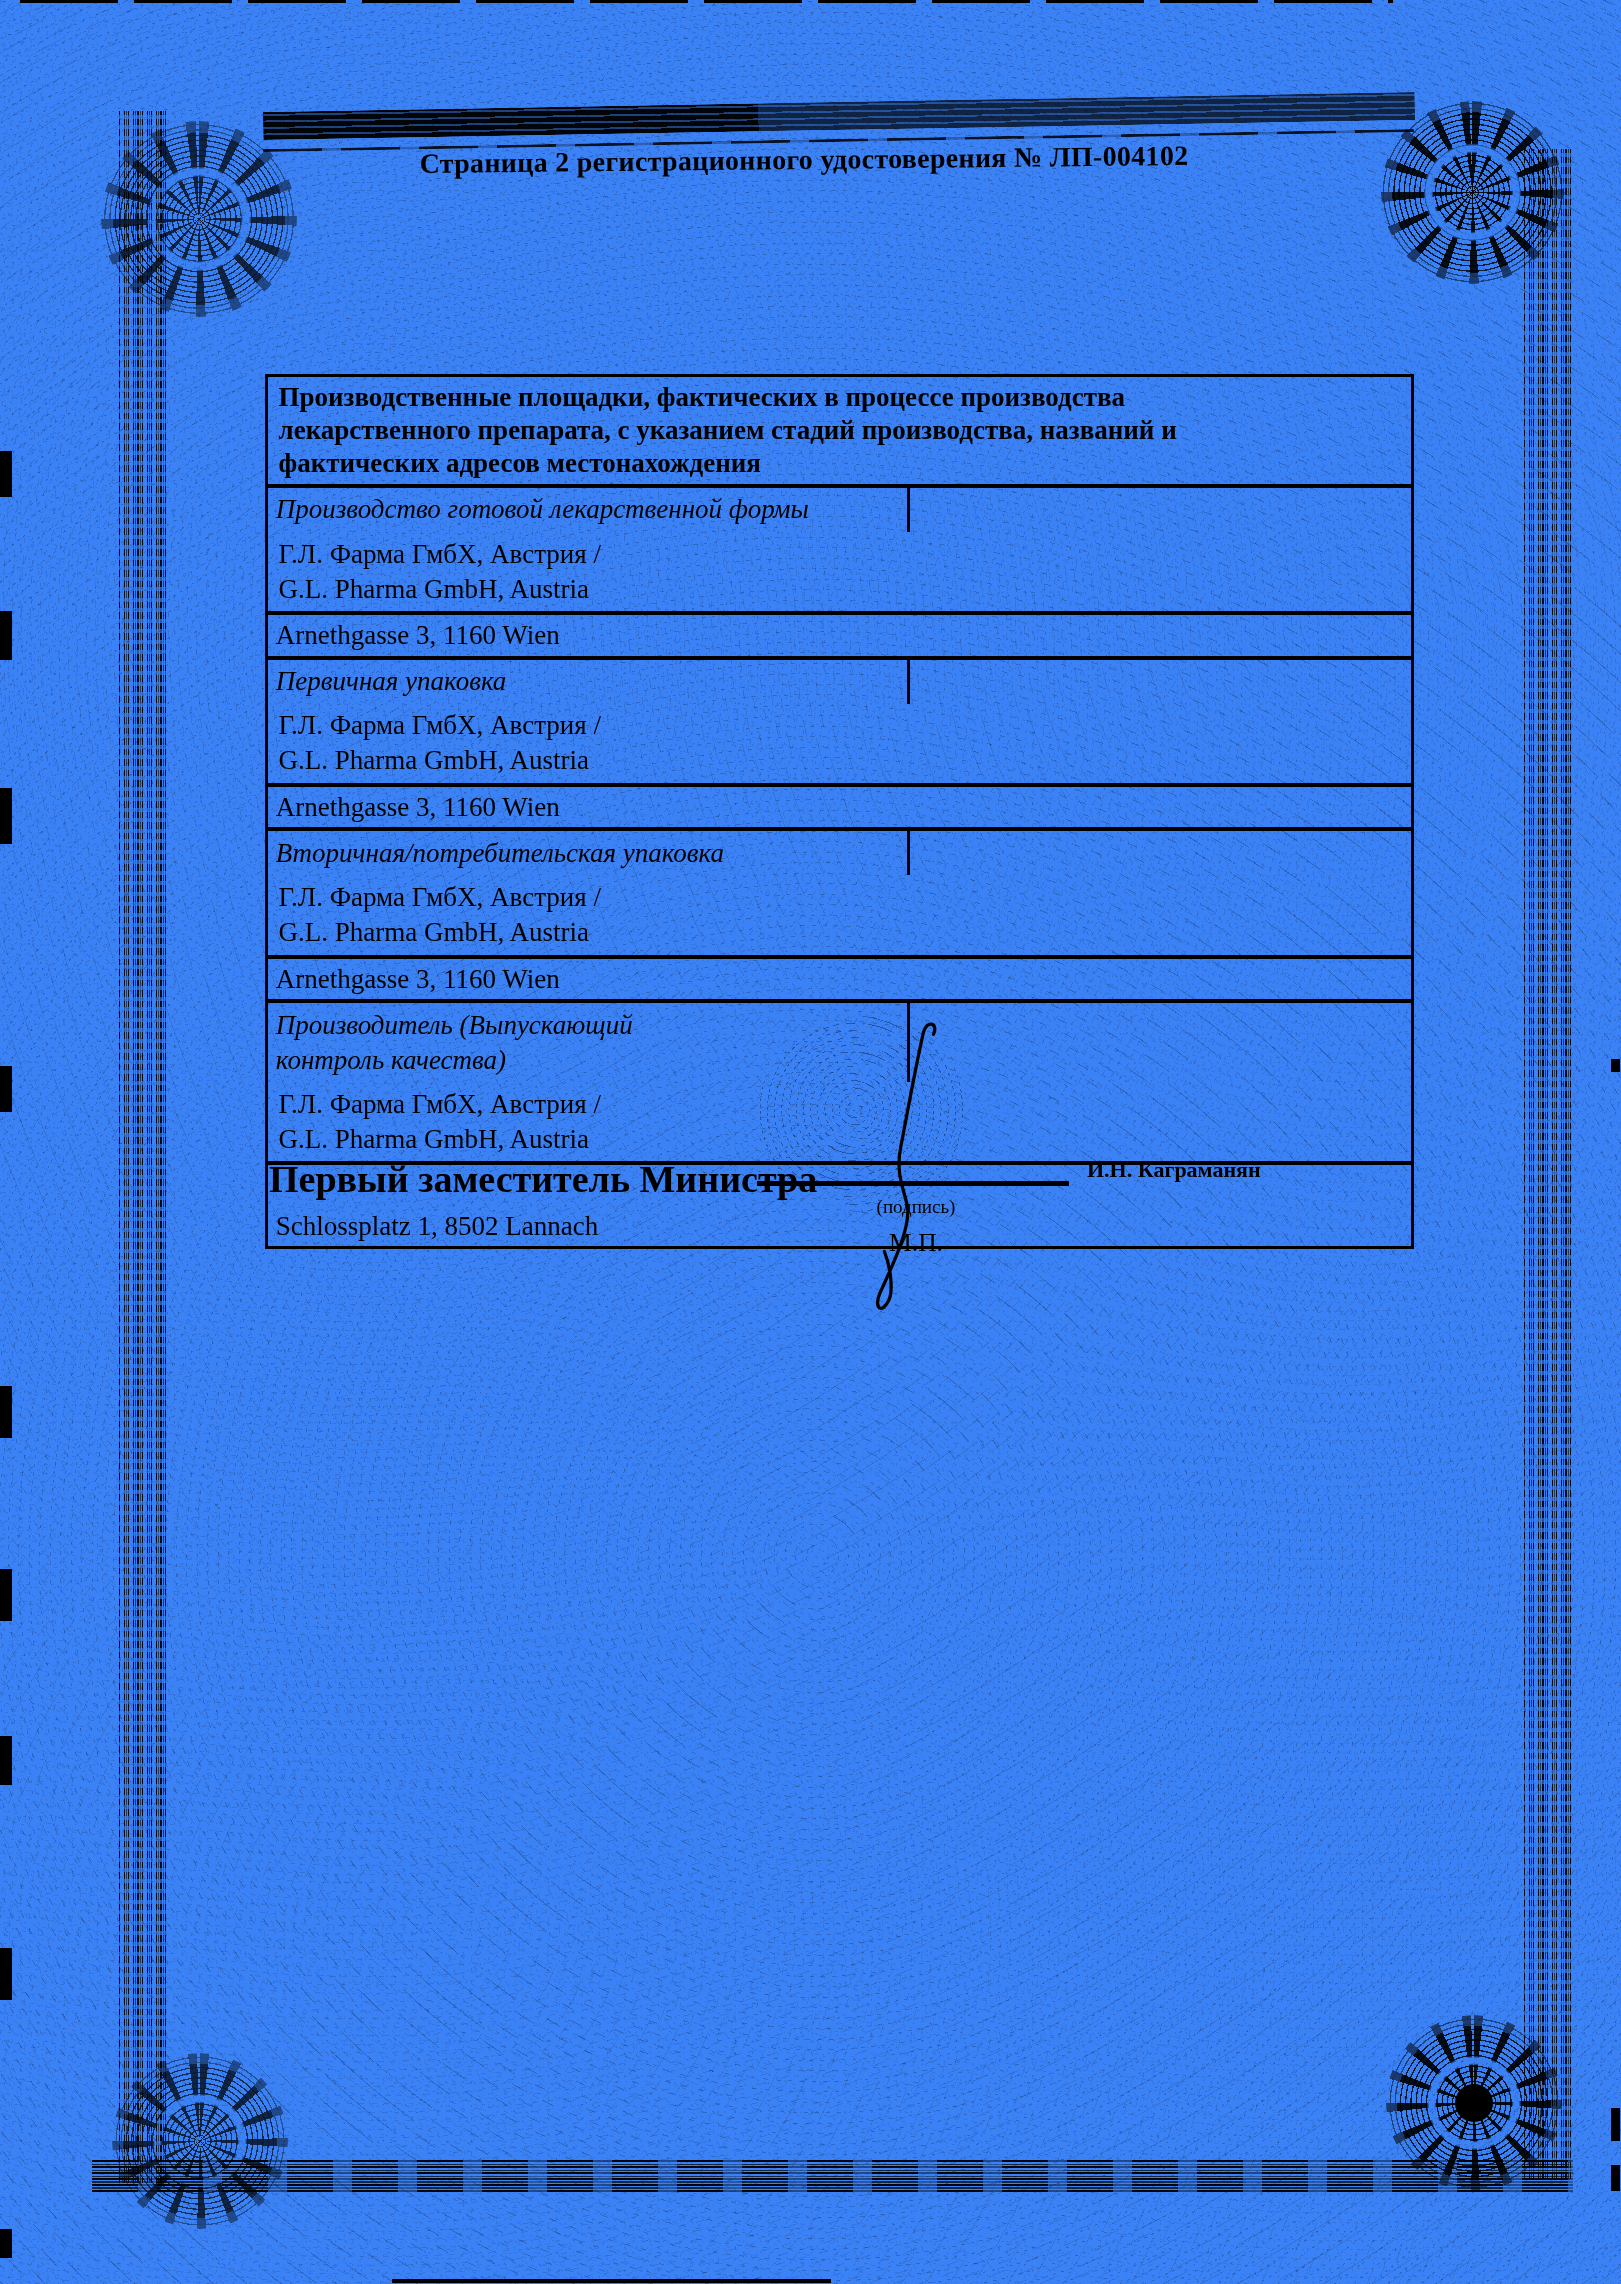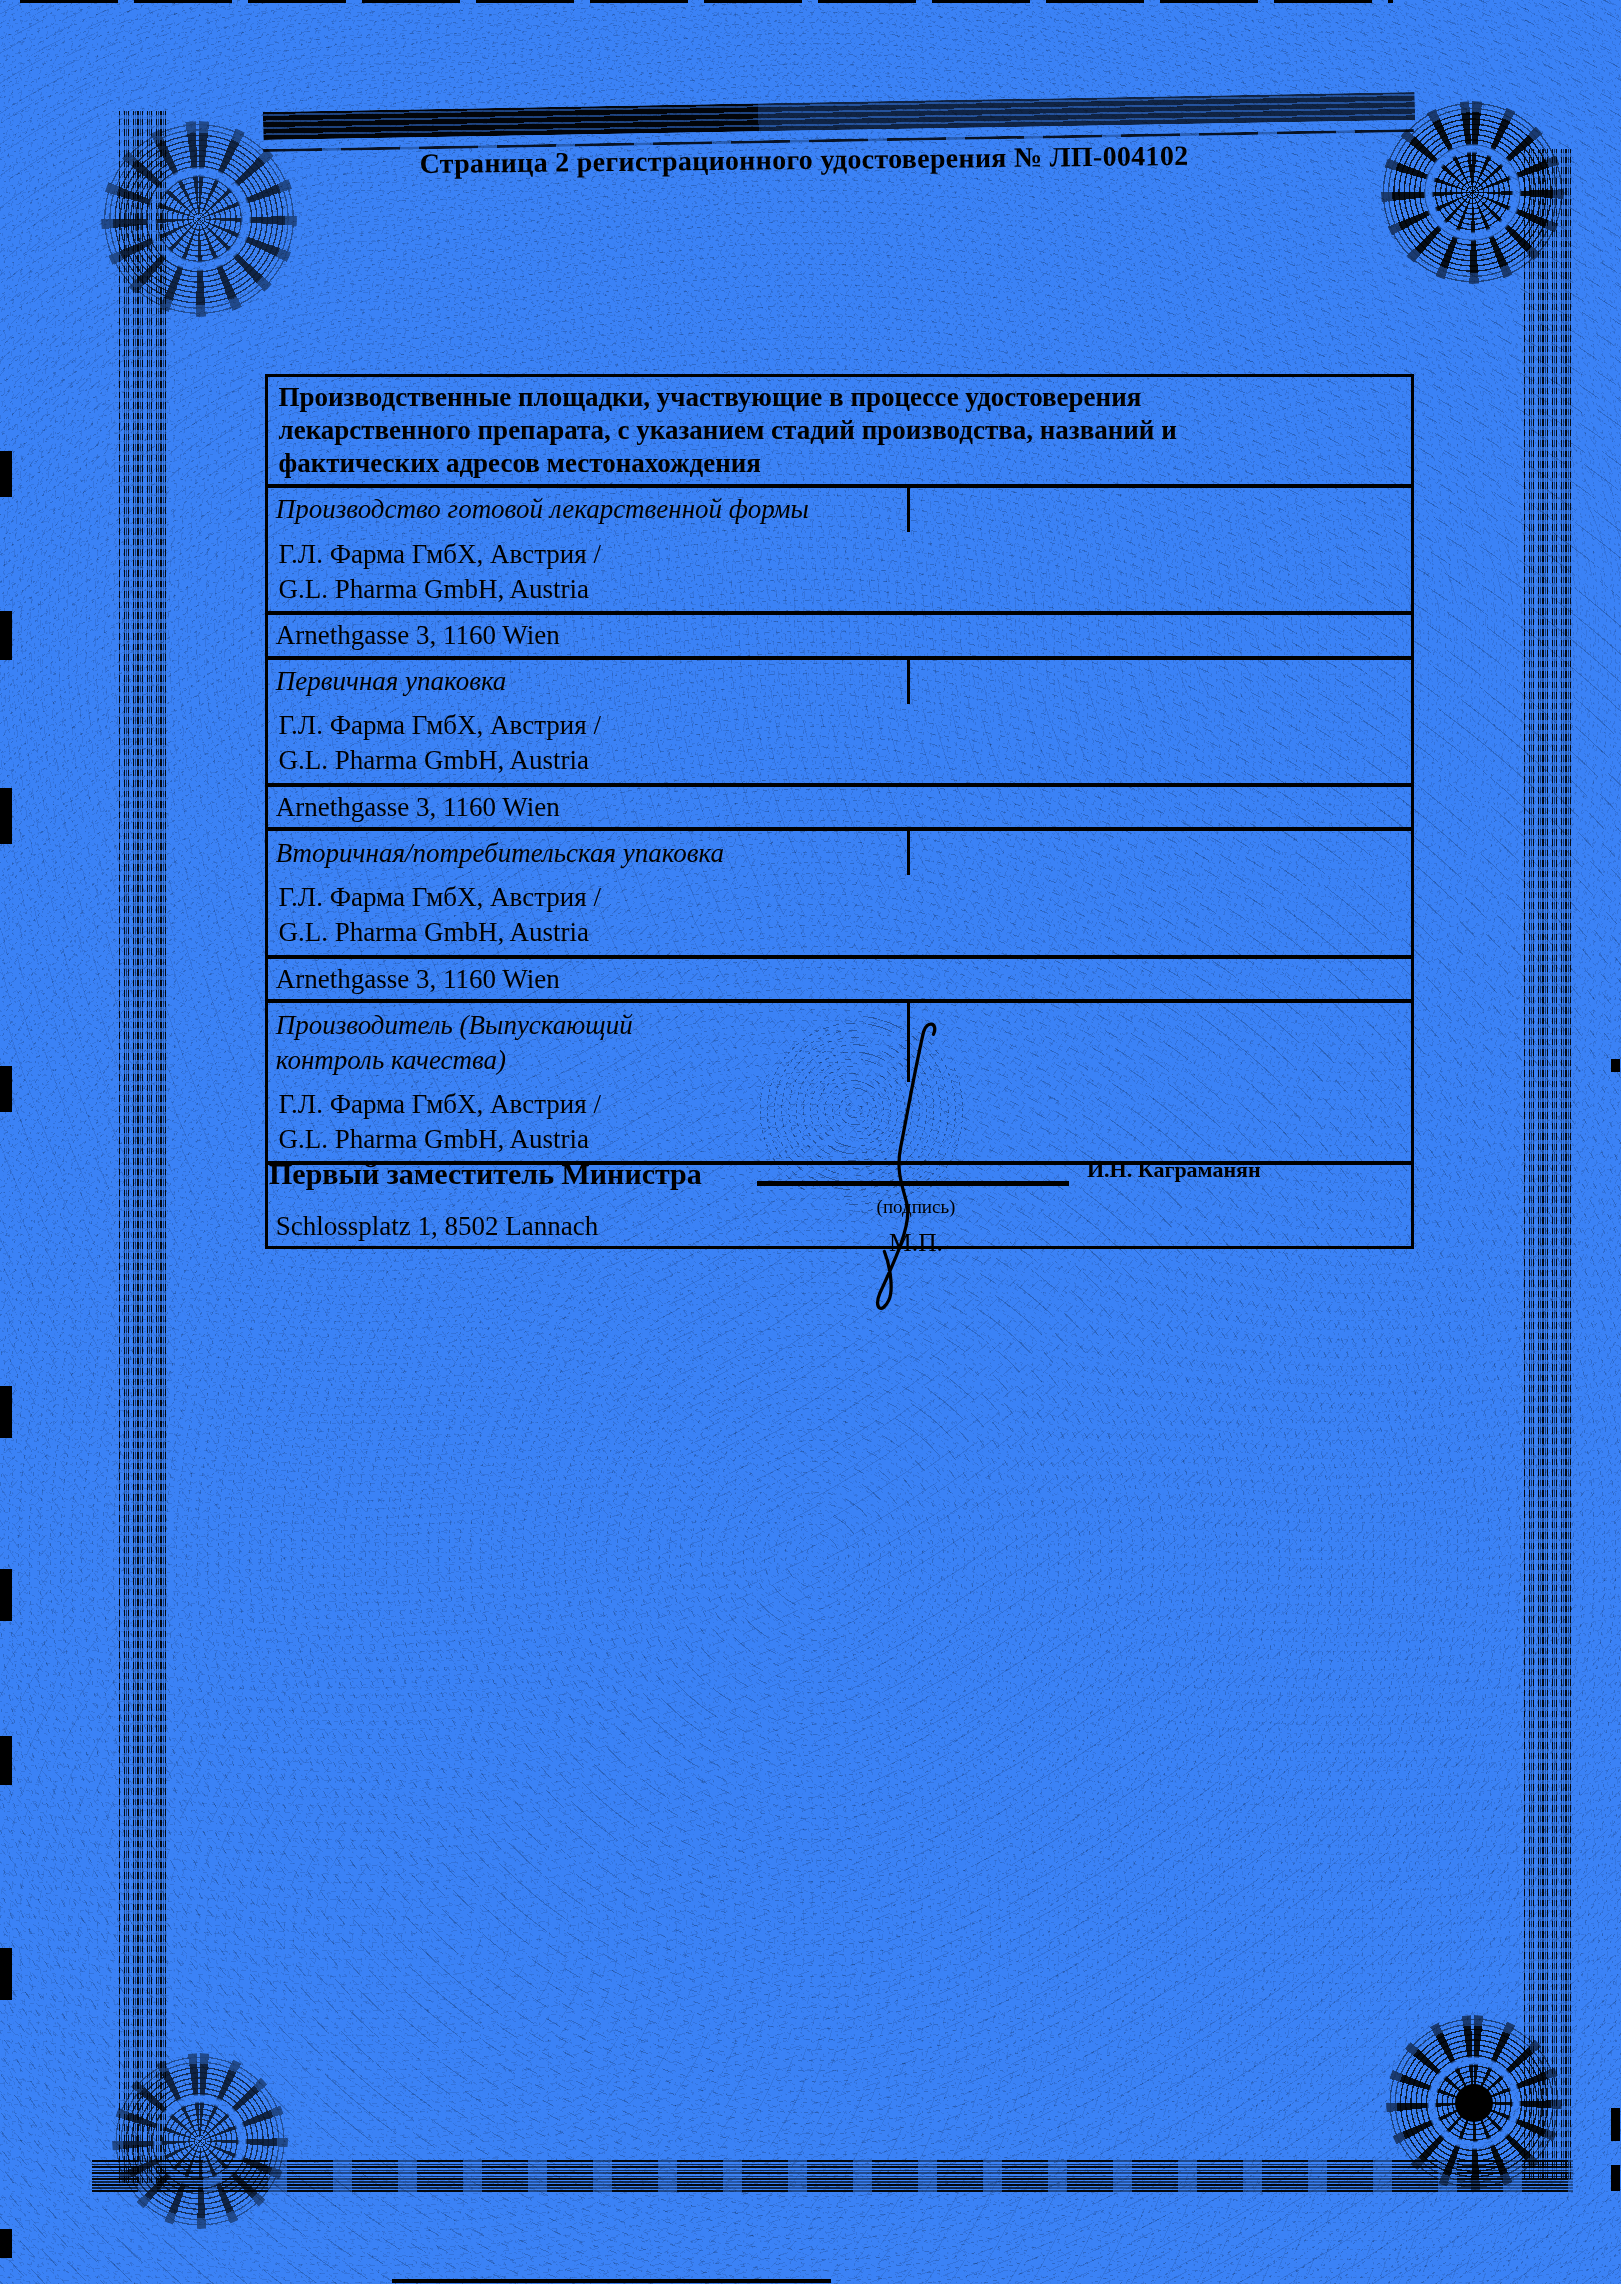--- a/index.html
+++ b/index.html
@@ -78,21 +78,21 @@
   .row-site{display:flex;border-bottom:4.6px solid #000;flex-direction:column;}
   .cell-stage{width:642px;box-sizing:border-box;border-right:3.9px solid #000;
     font-style:italic;padding:4.6px 7.8px;line-height:35px;}
   .cell-stage .inner{display:inline-block;}
   .cell-stage.narrow .inner{max-width:458px;}
   .cell-mfr{flex:1;padding:4.6px 10.5px;line-height:35px;}
   .row-addr{padding:7.2px 7.8px;line-height:26px;border-bottom:4.6px solid #000;}
   .row-addr:last-child{border-bottom:none;margin-top:40px;}
 
   
-  .sig-title{position:absolute;left:269px;top:1157px;font-size:30px;font-weight:700;white-space:nowrap;}
+  .sig-title{position:absolute;left:269px;top:1157px;font-size:38px;font-weight:700;white-space:nowrap;}
   .sig-line{position:absolute;left:757px;top:1181px;width:312px;height:5.2px;background:#000;}
   .sig-caption{position:absolute;left:916px;top:1196px;transform:translateX(-50%);font-size:19px;}
   .seal-label{position:absolute;left:916px;top:1228px;transform:translateX(-50%);font-size:25.5px;}
   .sig-name{position:absolute;left:1087px;top:1157px;font-size:22px;font-weight:700;white-space:nowrap;}
   .sig-swirl{position:absolute;left:758px;top:1016px;width:209px;height:196px;border-radius:50%;
     background:repeating-radial-gradient(circle at 46% 48%,rgba(0,0,0,.6) 0 1px,transparent 1px 7.2px);
     -webkit-mask-image:repeating-linear-gradient(18deg,#000 0 2.6px,transparent 2.6px 5.9px);
             mask-image:repeating-linear-gradient(18deg,#000 0 2.6px,transparent 2.6px 5.9px);
     opacity:.55;}
   .sig-stroke{position:absolute;left:817px;top:1016px;}
@@ -136,21 +136,21 @@
   <div class="rosette dark" style="left:1386px;top:2015px;width:176px;height:176px;">
     <div class="rosette-dot"></div>
   </div>
 
   <div class="content">
 
     <div class="page-title">Страница 2 регистрационного удостоверения № ЛП-004102</div>
 
     <div class="tbl">
       <div class="tbl-header">
-        <div>Производственные площадки, участвующие в процессе удостоверения</div>
+        <div>Производственные площадки, фактических в процессе производства</div>
         <div>лекарственного препарата, с указанием стадий производства, названий и</div>
         <div>фактических адресов местонахождения</div>
       </div>
 
       <div class="row-site">
         <div class="cell-stage"><span class="inner">Производство готовой лекарственной формы</span></div>
         <div class="cell-mfr">
           <div>Г.Л. Фарма ГмбХ, Австрия /</div>
           <div>G.L. Pharma GmbH, Austria</div>
         </div>

